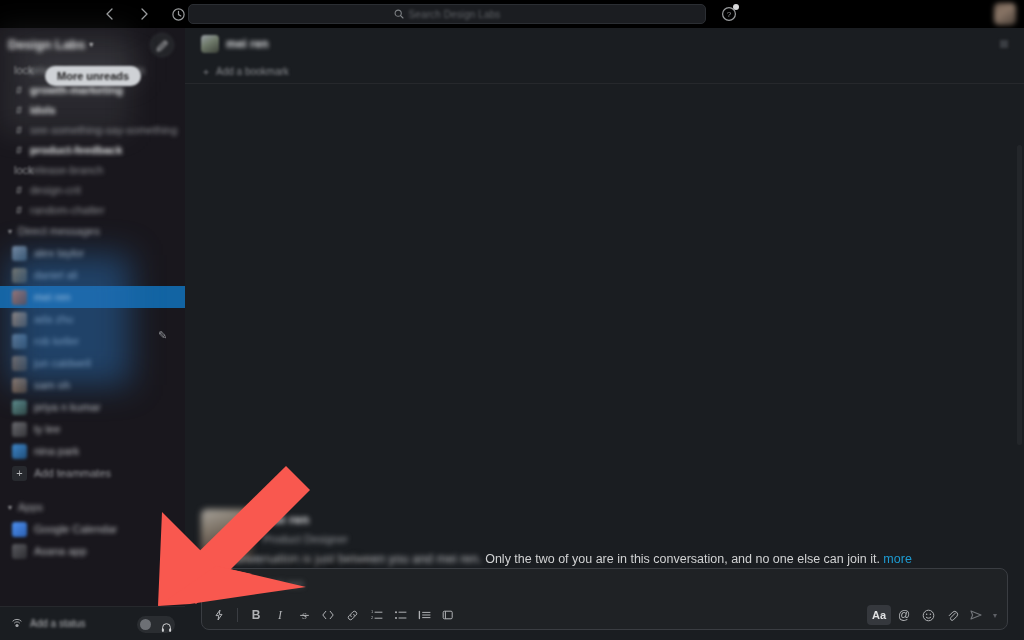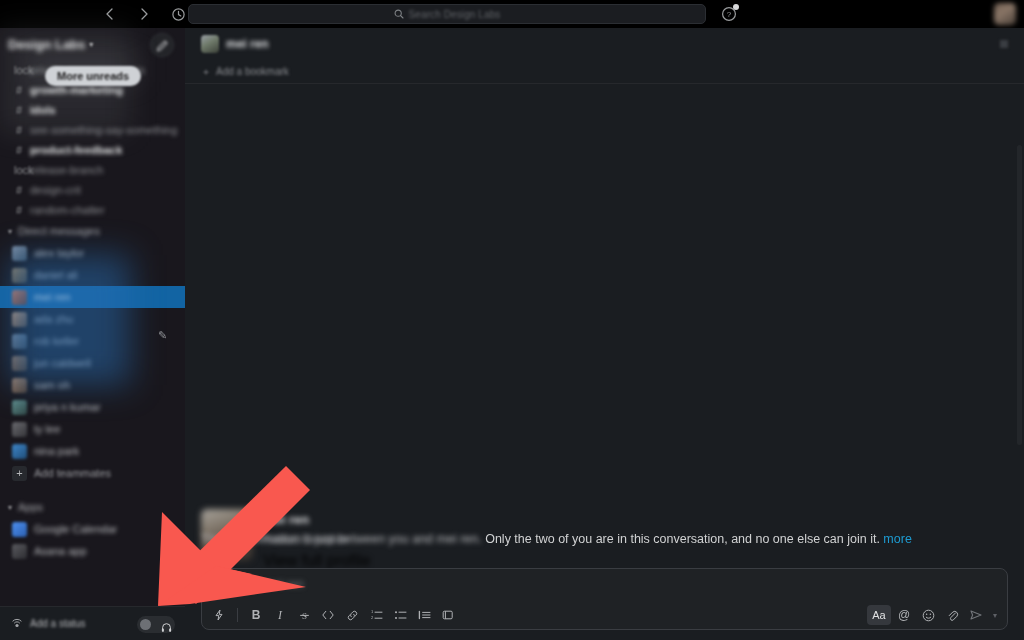--- a/index.html
+++ b/index.html
@@ -143,21 +143,21 @@
     width: 52px; height: 52px; border-radius: 6px;
     background: linear-gradient(160deg,#a8a49c 0%,#7e7468 35%,#5c4f47 60%,#2e2b28 100%);
     filter: blur(3px); flex: 0 0 auto;
   }
   .intro-meta { padding-top: 3px; }
   .intro-name { font-size: 13px; font-weight: bold; color: #dcdddf; filter: blur(2.6px); height: 14px; }
   .intro-sub { font-size: 11px; color: #9a9ca0; filter: blur(2.8px); height: 12px; margin-top: 7px; }
   .intro-actions { height: 12px; margin-top: 7px; filter: blur(2.6px); }
 
   .intro-text {
-    position: absolute; left: 16px; bottom: 92px; right: 30px;
+    position: absolute; left: 16px; bottom: 72px; right: 30px;
     font-size: 12.5px; color: #d1d2d3; line-height: 1.45;
   }
   .blurtxt { filter: blur(2.4px); color: #b6b7ba; }
   .morelink { color: #1d9bd1; cursor: pointer; }
 
   
   .composer {
     position: absolute; left: 16px; right: 16px; bottom: 10px; height: 62px;
     background: #1f2225; border: 1px solid #3a3d42; border-radius: 8px;
     display: flex; flex-direction: column; justify-content: space-between;
@@ -168,21 +168,21 @@
   .fmt-btn {
     width: 22px; height: 22px; display: flex; align-items: center; justify-content: center;
     color: #b0b2b5; font-size: 12px; border-radius: 4px; cursor: pointer;
   }
   .fmt-btn.bold { font-weight: bold; }
   .fmt-btn.italic { font-style: italic; font-family: "Liberation Serif", serif; }
   .fmt-sep { width: 1px; height: 14px; background: #3a3d42; margin: 0 5px; }
   .right-group { margin-left: auto; display: flex; align-items: center; gap: 2px; }
   .aa-btn {
     width: 24px; height: 20px; background: #35383d; border-radius: 4px; color: #e1e2e3;
-    display: flex; align-items: center; justify-content: center; font-size: 11px; font-weight: normal;
+    display: flex; align-items: center; justify-content: center; font-size: 11px; font-weight: bold;
   }
   .send-btn { width: 22px; height: 22px; display:flex; align-items:center; justify-content:center; color: #72757a; }
   .send-chev { width: 12px; height: 22px; display:flex; align-items:center; justify-content:center; color: #5d6065; font-size: 8px; }
 
   .scrollthumb {
     position:absolute; right:2px; top:60px; width:5px; height:300px; border-radius:3px;
     background: rgba(255,255,255,0.045);
   }
 
   

